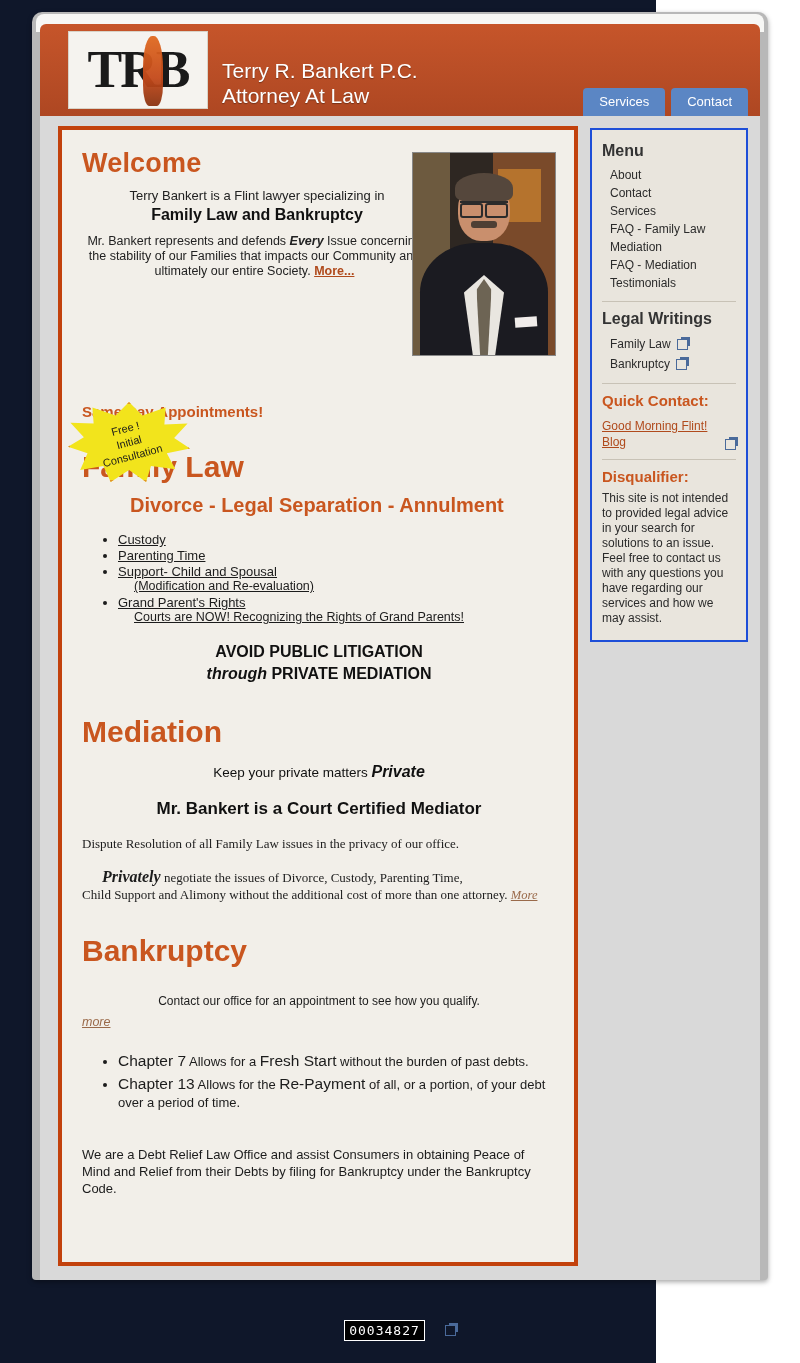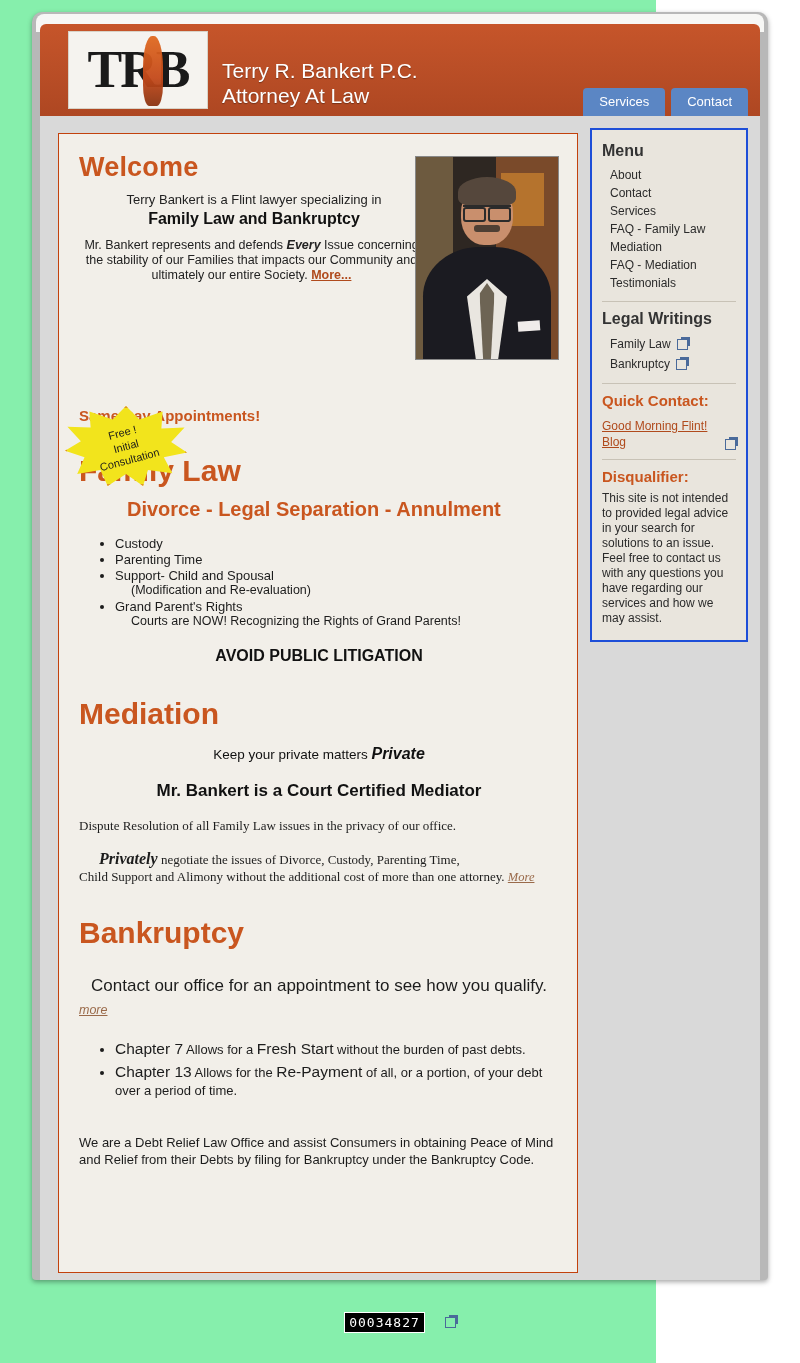--- a/index.html
+++ b/index.html
@@ -14,21 +14,21 @@
     width: 800px;
     min-height: 1363px;
     background: #ffffff;
   }
 
   
   .page {
     position: relative;
     width: 656px;
     min-height: 1363px;
-    background: #86efac;
+    background: #0f172a;
   }
 
   .outer-frame {
     position: absolute;
     left: 32px;
     top: 12px;
     width: 736px;
     height: 1268px;
     background: #b8b8b8;
     border-radius: 10px 10px 4px 4px;
@@ -120,25 +120,25 @@
     left: 40px;
     top: 116px;
     width: 720px;
     height: 1164px;
     background: #d9d9d9;
   }
 
   .main-col {
     position: absolute;
     left: 18px;
-    top: 17px;
+    top: 10px;
     width: 520px;
     min-height: 1140px;
     background: #f2efe9;
-    border: 1px solid #c2410c;
+    border: 4px solid #c2410c;
     padding: 14px 18px 20px 20px;
   }
 
   .side-col {
     position: absolute;
     left: 550px;
     top: 12px;
     width: 158px;
     background: #e9e5dd;
     border: 2px solid #1d4ed8;
@@ -322,20 +322,21 @@
     margin: 8px 0 8px 0;
   }
   .h-sub-orange .indent { padding-left: 48px; }
 
   ul.bullets {
     margin: 14px 0 6px 0;
     padding-left: 36px;
     font-size: 13px;
     color: #1c1c1c;
     line-height: 15px;
+    text-decoration: underline;
   }
   ul.bullets li { margin-bottom: 1px; }
   ul.bullets li .sub {
     display: block;
     padding-left: 16px;
     font-size: 12.5px;
   }
   .avoid-line {
     text-align: center;
     font-size: 16px;
@@ -368,21 +369,21 @@
     font-family: Liberation Serif, serif;
   }
   .priv-lead {
     font-size: 16px;
     font-weight: 700;
     font-style: italic;
     padding-left: 20px;
   }
   .center-para {
     text-align: center;
-    font-size: 17px;
+    font-size: 12px;
     color: #1c1c1c;
     margin-top: 26px;
   }
   ul.chapters {
     margin: 22px 0 0 0;
     padding-left: 36px;
     color: #1c1c1c;
   }
   ul.chapters li {
     font-size: 13px;
@@ -473,20 +474,21 @@
     font-size: 13px;
     font-weight: 700;
     color: #c9561f;
   }
   .copyright a {
     color: #c9561f;
     text-decoration: underline;
     cursor: pointer;
   }
   .counter-row {
+    margin-top: 8px;
     display: flex;
     align-items: center;
     justify-content: center;
     gap: 20px;
   }
   .counter {
     display: inline-block;
     background: #000;
     color: #fff;
     font-family: "DejaVu Sans Mono", monospace;
@@ -571,20 +573,24 @@
           <span class="sub">(Modification and Re-evaluation)</span>
         </li>
         <li>
           <span>Grand Parent's Rights</span>
           <span class="sub">Courts are NOW! Recognizing the Rights of Grand Parents!</span>
         </li>
       </ul>
 
       <div class="avoid-line">
         <div>AVOID PUBLIC LITIGATION</div>
+        <div>
+          <span class="ital">through</span>
+          <span>PRIVATE MEDIATION</span>
+        </div>
       </div>
 
       <h2 class="h-section">Mediation</h2>
 
       <div class="center-sm">
         <span>Keep your private matters </span><span class="priv">Private</span>
       </div>
 
       <div class="center-bold">Mr. Bankert is a Court Certified Mediator</div>
 

